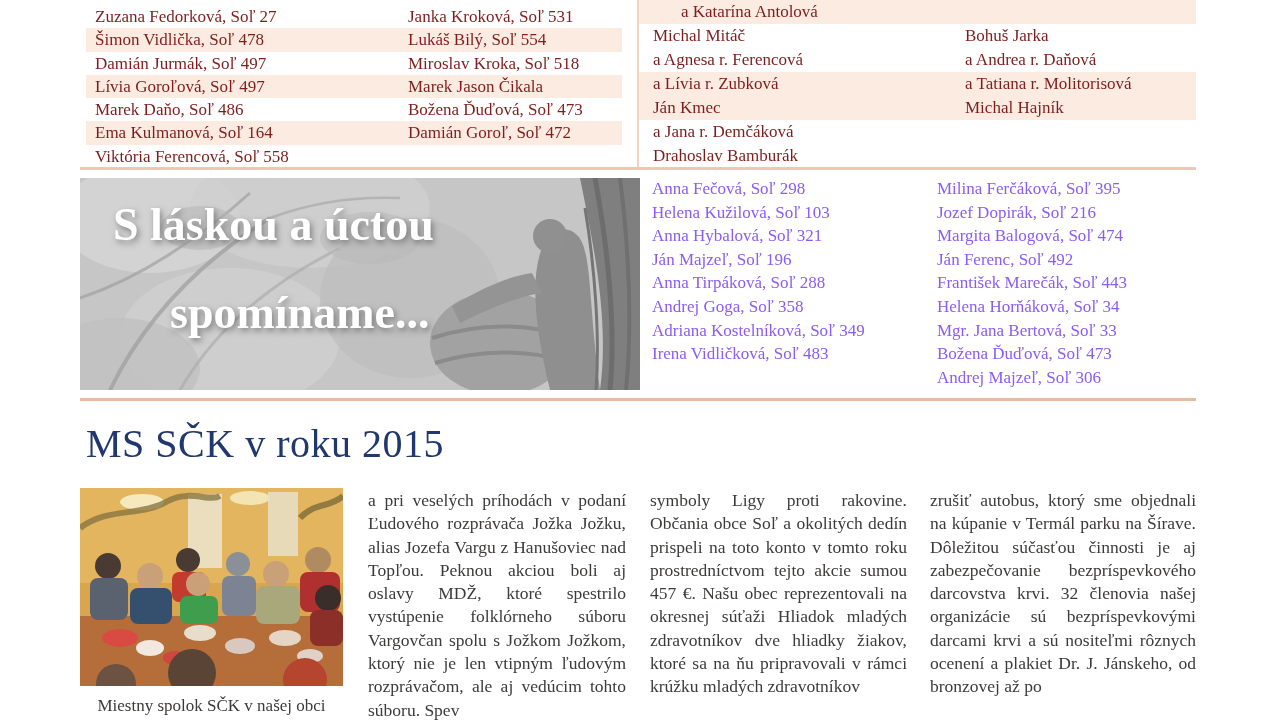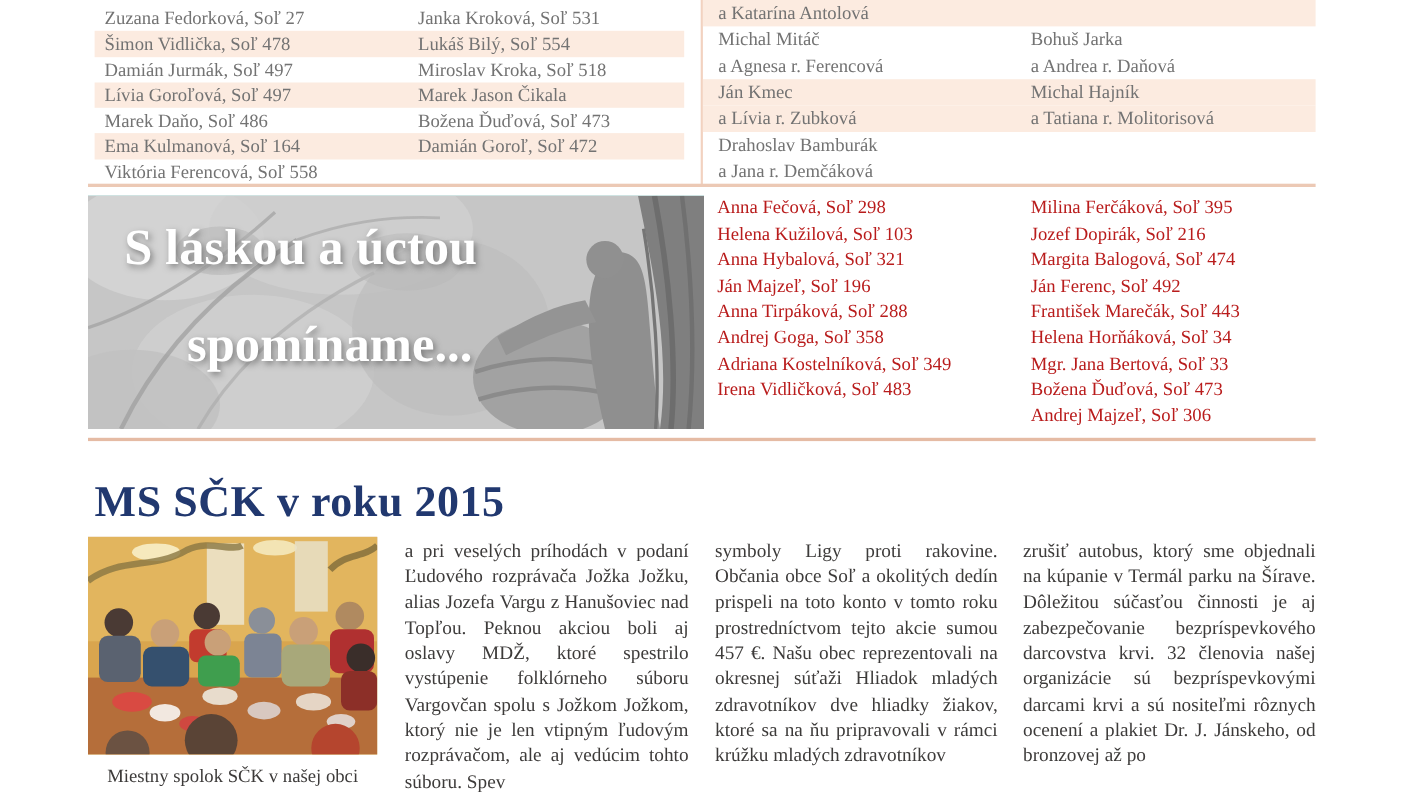--- a/index.html
+++ b/index.html
@@ -6,44 +6,44 @@
   html,body { width:1280px; height:720px; }
   body { font-family:"Liberation Serif", serif; background:#ffffff; overflow:hidden; position:relative; }
   .page { position:absolute; inset:0; background:#fff; }
 
   
   .top-left { position:absolute; left:86px; top:0; width:536px; }
   .top-left .nrow { display:flex; height:23.3px; line-height:23.3px; padding-left:9px; }
   .top-left { padding-top:5px; }
   .top-right { position:absolute; left:637px; top:0; width:559px; border-left:2px solid #f2d2c0; }
   .top-right .nrow { display:flex; height:24px; line-height:24px; padding-left:14px; }
-  .nrow { font-size:17px; color:#737373; white-space:nowrap; }
+  .nrow { font-size:17px; color:#7f1d1d; white-space:nowrap; }
   .nrow.hl { background:#fcebe0; }
   .top-left .c1 { width:285px; }
   .top-right .c1 { width:284px; }
-  .c2 { flex:1; }
+  .c2 { flex:1;margin-left:28px; }
 
   .divider1 { position:absolute; left:80px; top:167px; width:1116px; height:3px; background:#ecc9b5; }
   .divider2 { position:absolute; left:80px; top:398px; width:1116px; height:3px; background:#e5bba4; }
 
   
-  .banner { position:absolute; left:80px; top:178px; width:560px; height:212px; overflow:hidden; background:#0f766e; }
+  .banner { position:absolute; left:80px; top:178px; width:560px; height:212px; overflow:hidden; background:#a16207; }
   .banner svg { position:absolute; inset:0; }
   .banner-text { position:absolute; left:0; top:0; width:100%; color:#fff; font-weight:bold; font-size:46px; text-shadow:2px 3px 6px rgba(60,60,60,0.55); }
   .banner-line1 { position:absolute; left:33px; top:20px; }
   .banner-line2 { position:absolute; left:50px; top:108px;margin-left:40px; }
 
   
   .mem-names { position:absolute; left:652px; top:177px; width:544px; display:flex; }
   .mem-col { width:285px; }
   .mem-col.second { width:auto; flex:1; }
-  .mname { font-size:17px; line-height:23.6px; color:#b91c1c; white-space:nowrap; }
-
-  
-  .heading { position:absolute; left:86px; top:420px; font-size:40px; font-weight:bold; color:#21386f; letter-spacing:0.5px;margin-top:12px; }
+  .mname { font-size:17px; line-height:23.6px; color:#8b5cf6; white-space:nowrap; }
+
+  
+  .heading { position:absolute; left:86px; top:420px; font-size:40px; font-weight:normal; color:#21386f; letter-spacing:0.5px; }
 
   
   .photo { position:absolute; left:80px; top:488px; width:263px; height:198px; overflow:hidden; background:#caa05a; }
   .photo svg { position:absolute; inset:0; }
   .caption { position:absolute; left:80px; top:696px; width:263px; text-align:center; font-size:17px; color:#3d3b3a; }
   .acol { position:absolute; top:489px; font-size:17.5px; line-height:23.3px; color:#3d3b3a; text-align:justify; text-justify:inter-word; }
   .acol1 { left:368px; width:258px; }
   .acol2 { left:650px; width:257px; }
   .acol3 { left:930px; width:266px; }
 </style>
@@ -100,36 +100,36 @@
         <span class="c1">Michal Mitáč</span>
         <span class="c2">Bohuš Jarka</span>
       </div>
 
       <div class="nrow">
         <span class="c1">a Agnesa r. Ferencová</span>
         <span class="c2">a Andrea r. Daňová</span>
       </div>
 
       <div class="nrow hl">
+        <span class="c1">a Lívia r. Zubková</span>
+        <span class="c2">a Tatiana r. Molitorisová</span>
+      </div>
+
+      <div class="nrow hl">
         <span class="c1">Ján Kmec</span>
         <span class="c2">Michal Hajník</span>
       </div>
 
-      <div class="nrow hl">
-        <span class="c1">a Lívia r. Zubková</span>
-        <span class="c2">a Tatiana r. Molitorisová</span>
+      <div class="nrow">
+        <span class="c1">a Jana r. Demčáková</span>
+        <span class="c2"></span>
       </div>
 
       <div class="nrow">
         <span class="c1">Drahoslav Bamburák</span>
-        <span class="c2"></span>
-      </div>
-
-      <div class="nrow">
-        <span class="c1">a Jana r. Demčáková</span>
         <span class="c2"></span>
       </div>
     </div>
 
   <div class="divider1"></div>
 
   <div class="banner">
     <svg viewBox="0 0 560 212" preserveAspectRatio="none">
       <rect x="0" y="0" width="560" height="212" fill="#c6c6c6"></rect>
       <ellipse cx="70" cy="40" rx="90" ry="55" fill="#d6d6d6" opacity="0.8"></ellipse>

